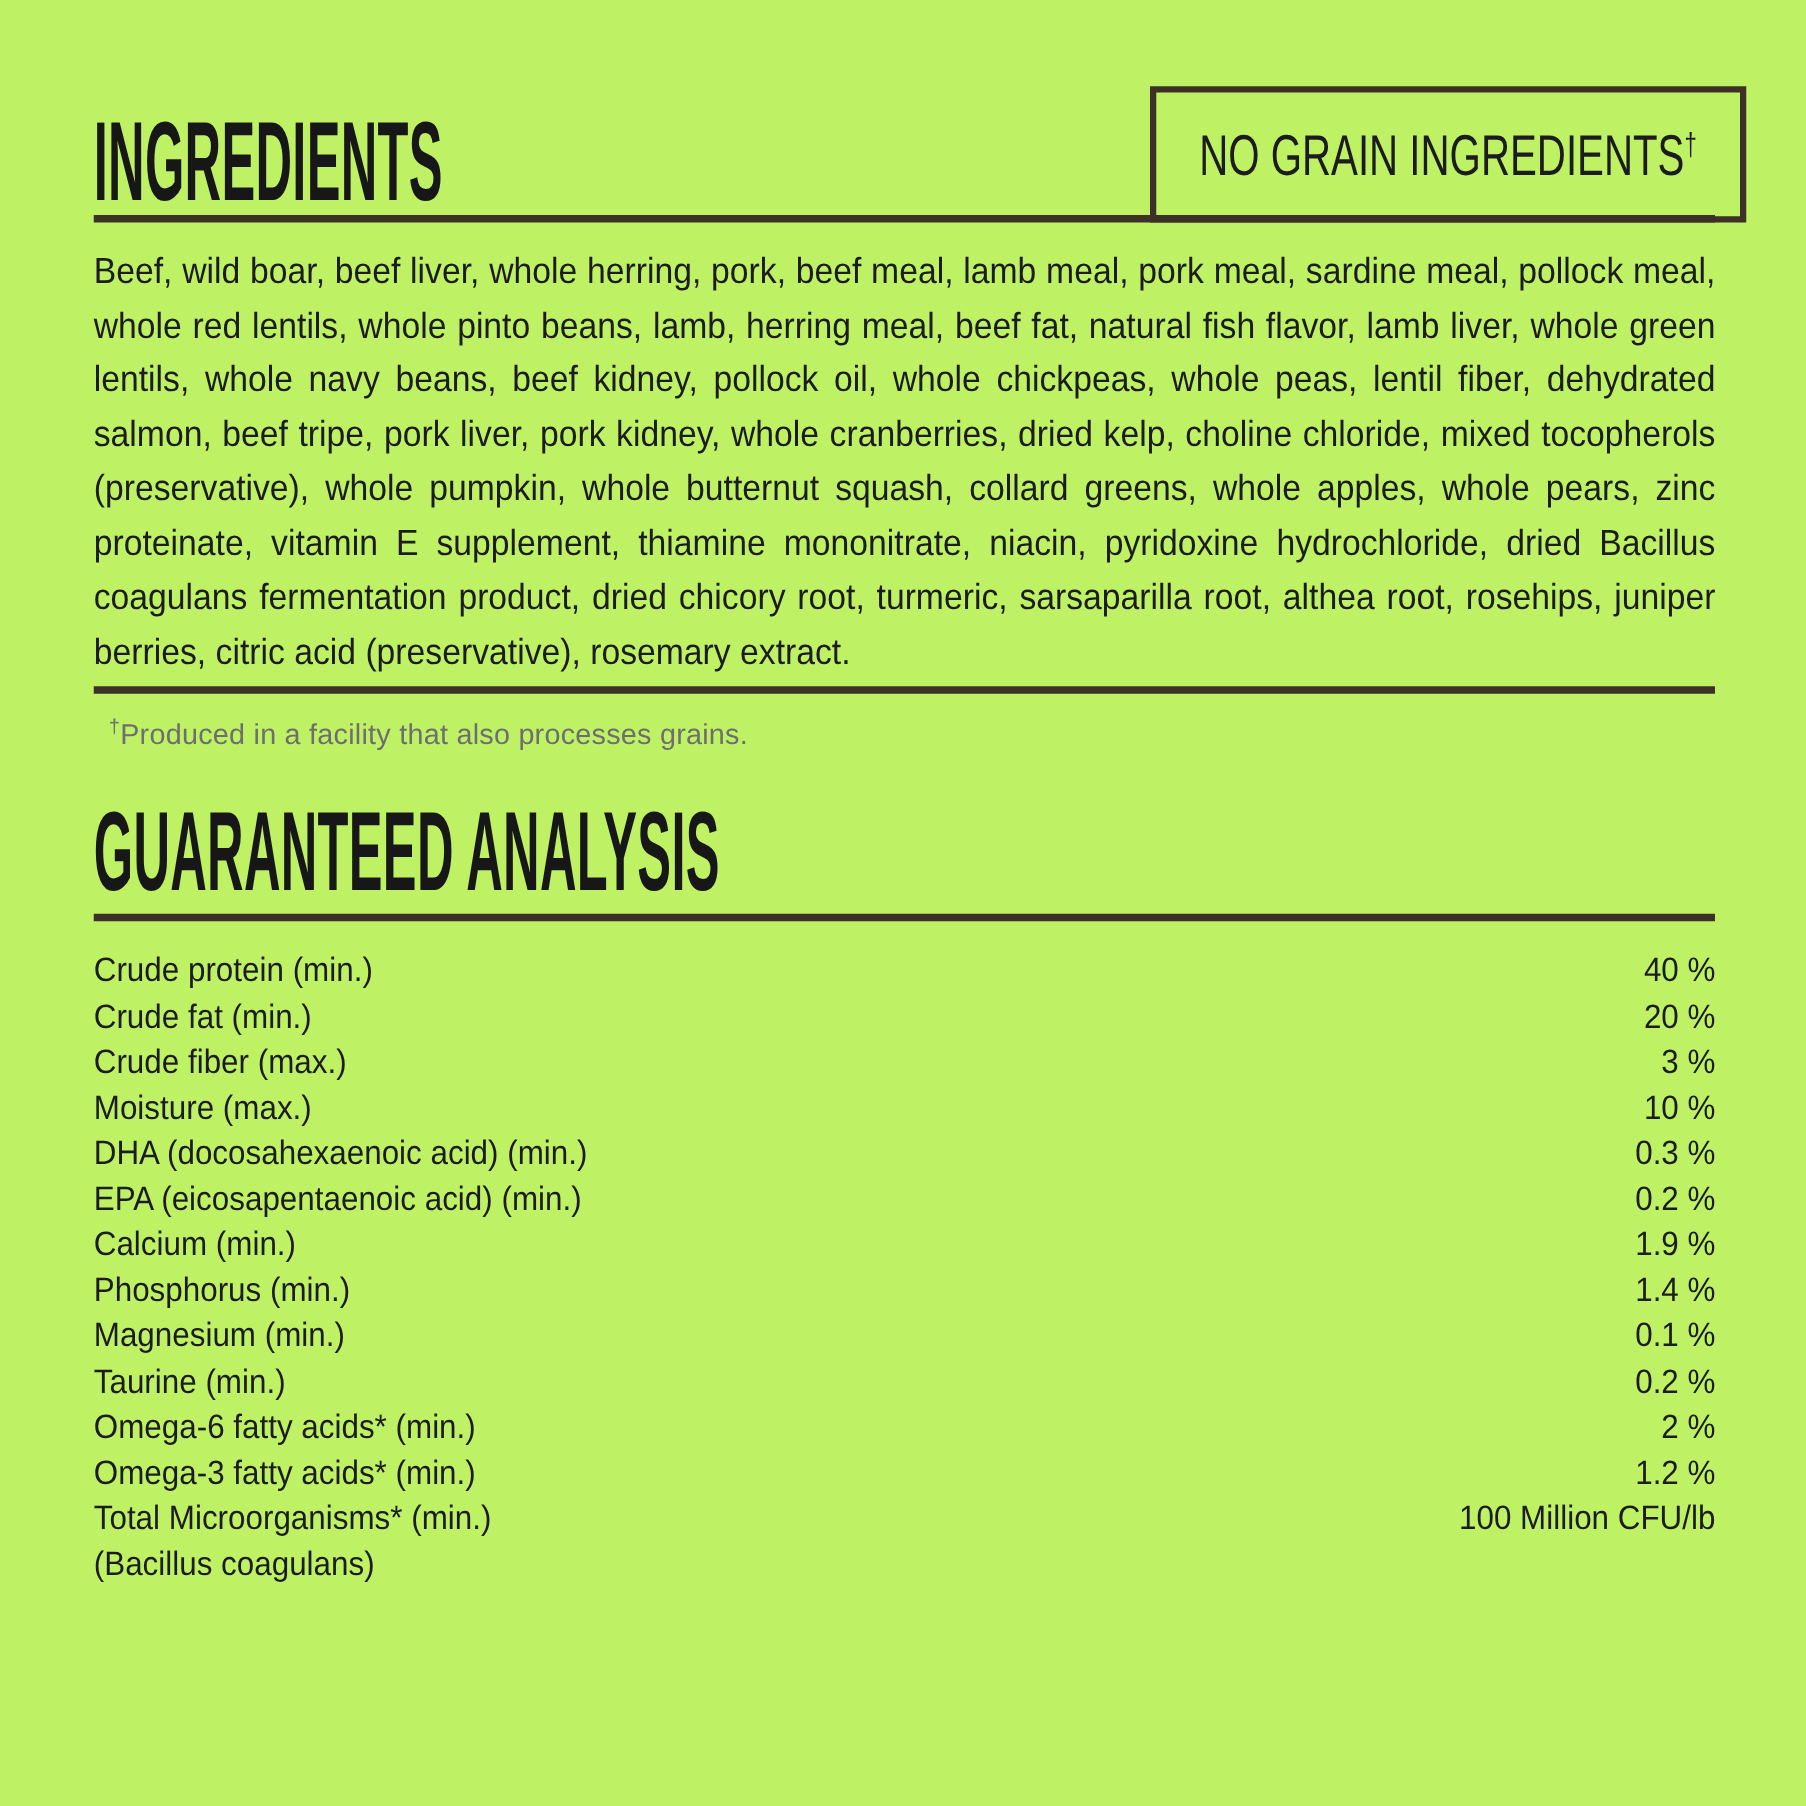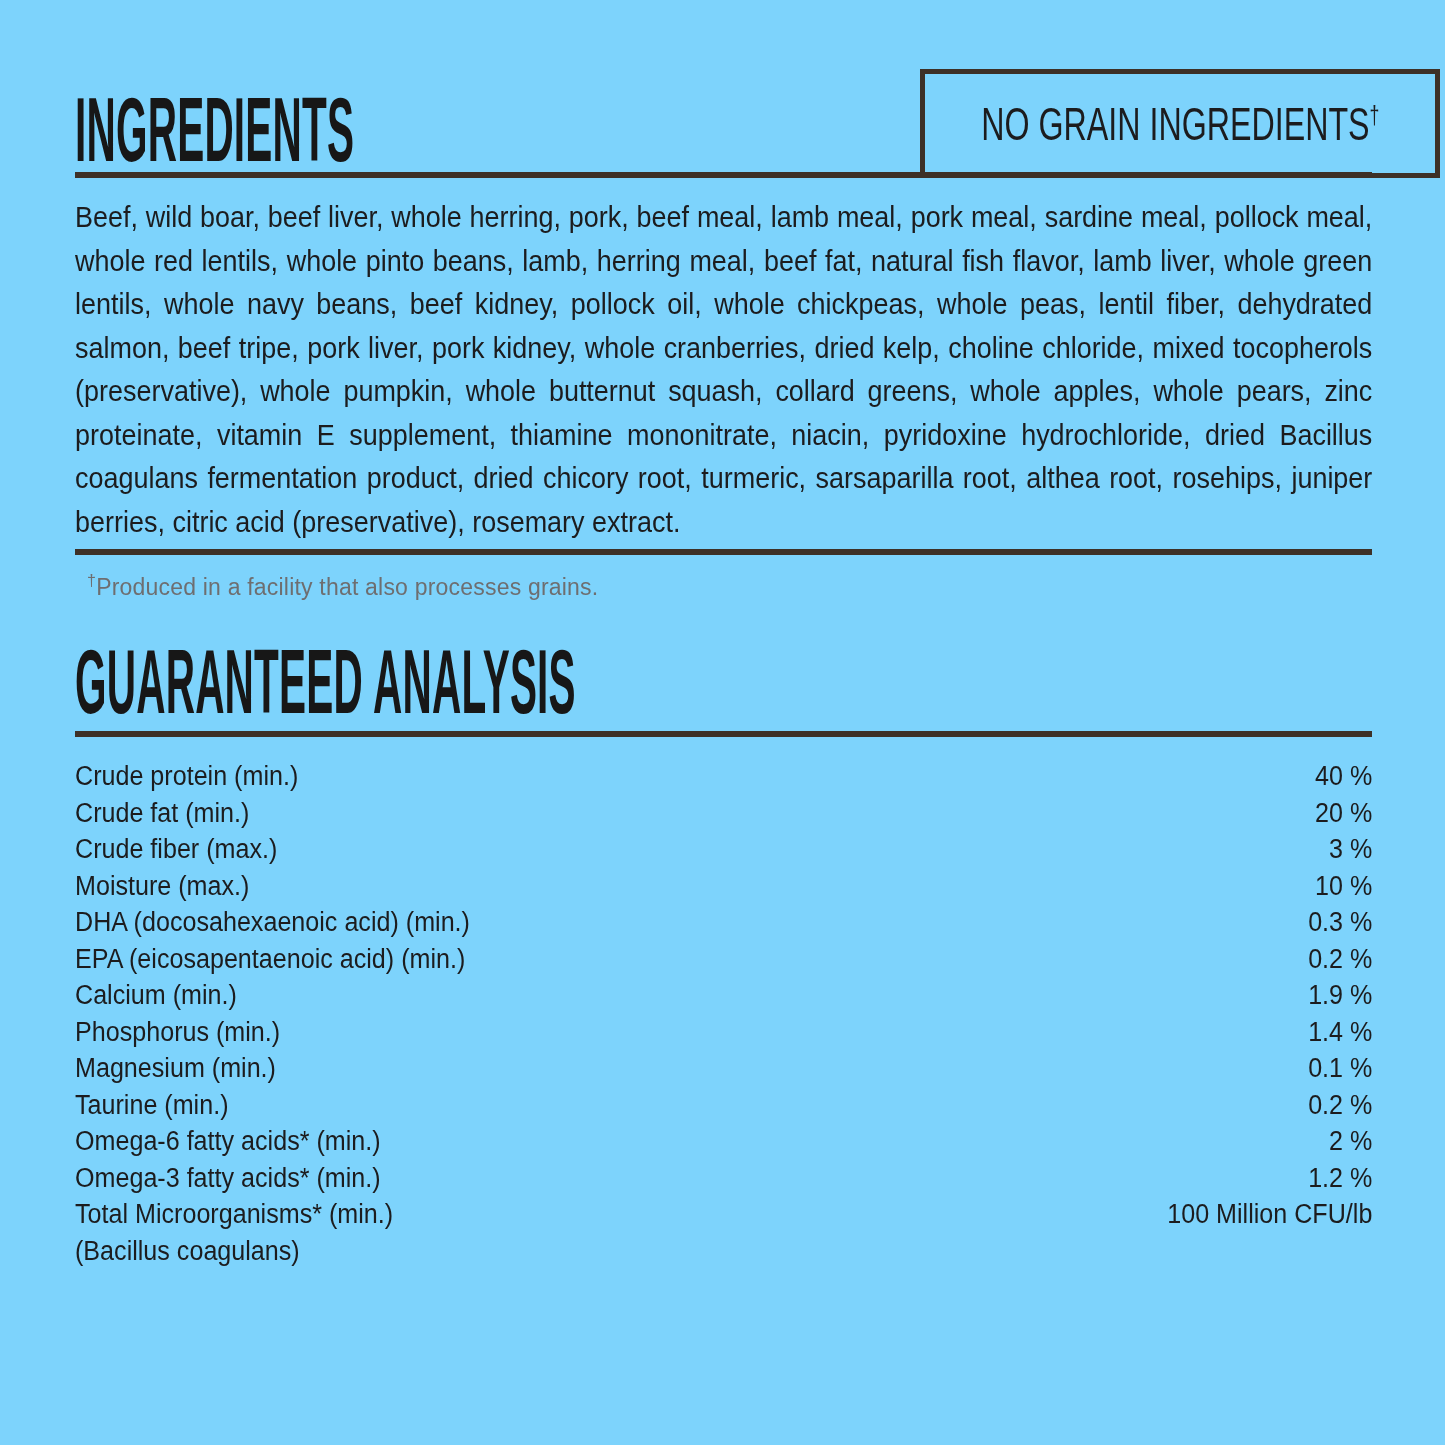--- a/index.html
+++ b/index.html
@@ -1,21 +1,21 @@
 <!DOCTYPE html>
 <html><head>
 <meta charset="utf-8">
 <style>
   html, body { margin: 0; padding: 0; }
   body { background: #e5e6e7; }
   .page {
     position: relative;
     width: 1445px;
     height: 1445px;
-    background: #7dd3fc;
+    background: #bef264;
     overflow: hidden;
     font-family: "Liberation Sans", sans-serif;
     color: #1c1c1e;
   }
   .display-heading {
     position: absolute;
     left: 75px;
     margin: 0;
     font-size: 90px;
     line-height: 1;
@@ -37,21 +37,21 @@
     background: #3d3027;
   }
   #rule-ingredients { top: 172px; }
   #rule-footnote    { top: 549px; }
   #rule-analysis    { top: 731px; }
 
   .no-grain-box {
     position: absolute;
     left: 920px;
     top: 69px;
-    width: 520px;
+    width: 477px;
     height: 109px;
     box-sizing: border-box;
     border: 5px solid #3d3027;
     display: flex;
     align-items: center;
     justify-content: center;
   }
   .no-grain-text {
     font-size: 46px;
     font-weight: normal;

